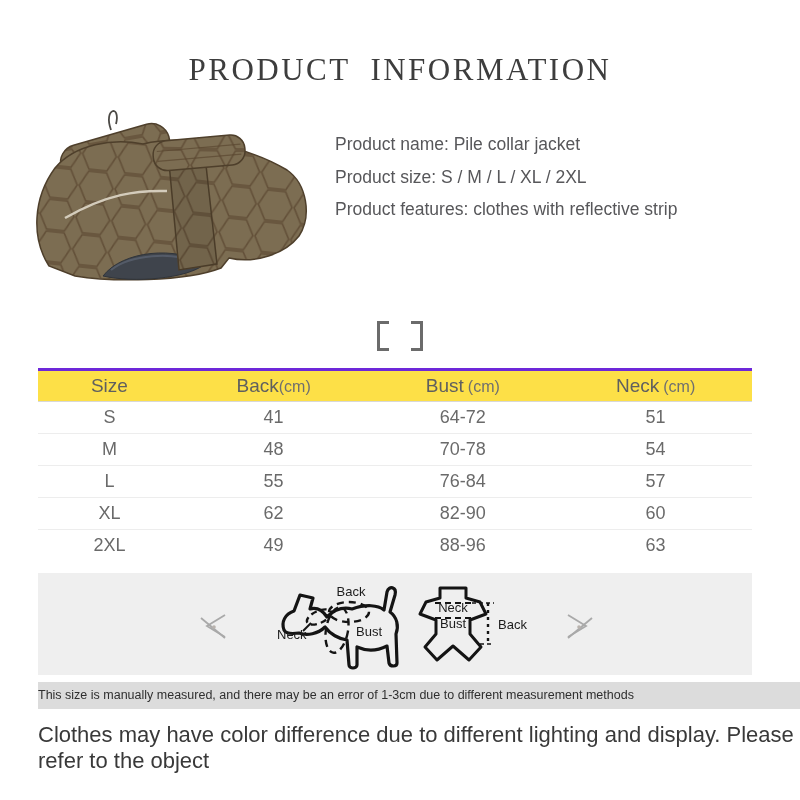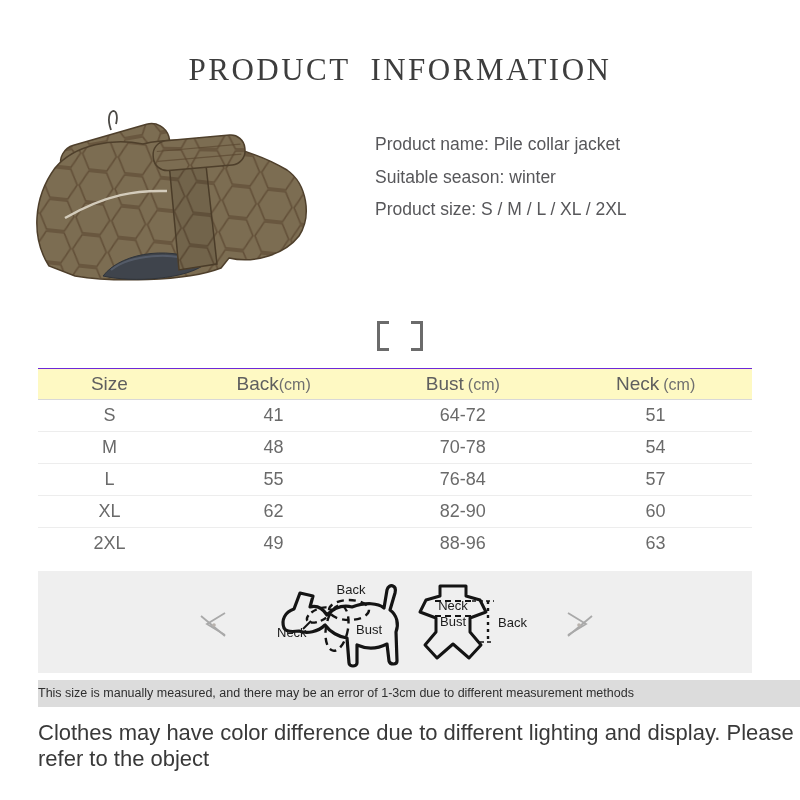--- a/index.html
+++ b/index.html
@@ -9,43 +9,43 @@
   }
   
   .title{
     margin:52px 0 0;text-align:center;
     font-family:"Liberation Serif",serif;font-weight:400;
     font-size:31px;color:#3d3d3d;letter-spacing:2.5px;word-spacing:10px;
   }
   
   .hero{position:relative;height:212px;margin-top:10px;}
   .jacket-figure{position:absolute;left:15px;top:0;width:305px;height:200px;}
-  .details{position:absolute;left:335px;top:30px;margin-left:40px;}
+  .details{position:absolute;left:335px;top:30px;}
   .detail-line{
     font-size:17.5px;color:#57575a;line-height:32.5px;white-space:nowrap;
   }
   
   .size-heading{
     margin-top:8px;height:36px;line-height:36px;text-align:center;
     font-size:23px;color:#4f4f4f;
   }
   .size-heading .txt{vertical-align:middle;}
   .bracket{
     display:inline-block;width:9px;height:24px;vertical-align:middle;
     margin:0 11px 4px;border:0 solid #6b6b6b;
   }
   .bracket.left{border-left-width:3px;border-top-width:3px;border-bottom-width:3px;}
   .bracket.right{border-right-width:3px;border-top-width:3px;border-bottom-width:3px;}
   
   .size-table{
     width:714px;margin:14px 0 0 38px;border-collapse:collapse;table-layout:fixed;
   }
   .size-table thead tr{
-    background:#fef9c3;
-    border-top:1px solid #6d28d9;border-bottom:1px solid #d8d8d8;margin-top:16px;
+    background:#fde047;
+    border-top:3px solid #6d28d9;border-bottom:1px solid #d8d8d8;margin-top:16px;
   }
   .size-table th{
     height:30px;font-weight:400;font-size:19px;color:#5f5f5f;text-align:center;padding:0;
   }
   .col-unit{font-size:16px;color:#6f6f6f;}
   .col-unit.sp{margin-left:4px;}
   .size-table td{
     height:31px;font-size:18px;color:#6a6a6a;text-align:center;padding:0;
     border-bottom:1px solid #ededed;
   }
@@ -107,22 +107,22 @@
       <g transform="rotate(-5 182 54)">
         <rect x="138" y="40" width="92" height="30" rx="14" fill="url(#hexp)" stroke="#4e3f2b" stroke-width="1.5"></rect>
         <line x1="142" y1="50" x2="226" y2="50" stroke="#5a4730" stroke-width="1.2" opacity="0.7"></line>
         <line x1="142" y1="60" x2="226" y2="60" stroke="#5a4730" stroke-width="1.2" opacity="0.7"></line>
       </g>
     </svg>
   </div>
 
   <div class="details">
     <div class="detail-line">Product name: Pile collar jacket</div>
-    <div class="detail-line">Suitable season: winter</div>
     <div class="detail-line">Product size: S / M / L / XL / 2XL</div>
+    <div class="detail-line">Product features: clothes with reflective strip</div>
   </div>
 </div>
 
 <div class="size-heading">
   <span class="bracket left"></span><span class="bracket right"></span>
 </div>
 
 <table class="size-table">
   <colgroup>
       <col style="width:20%">

